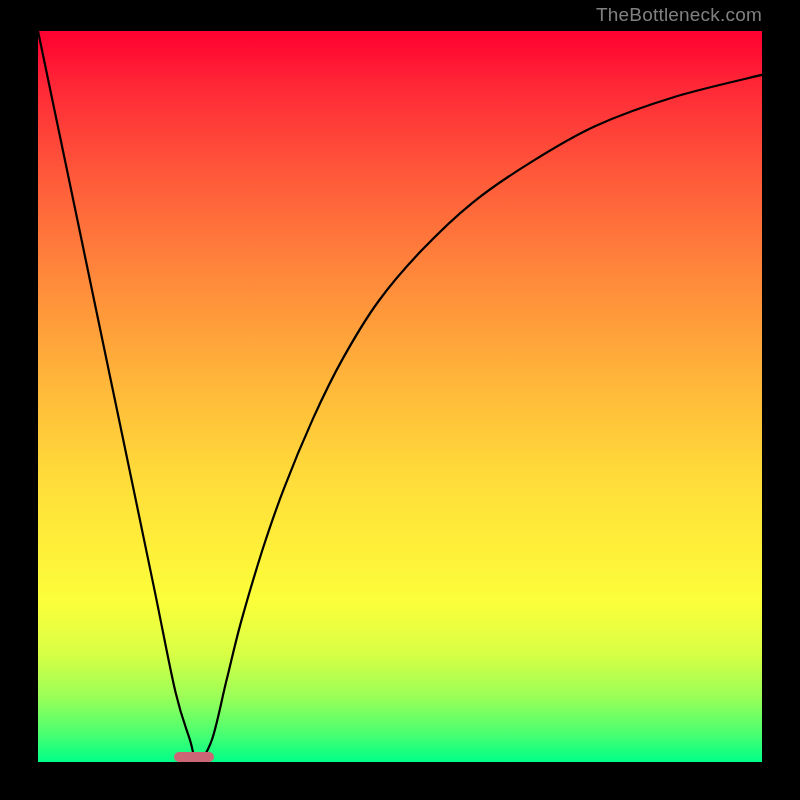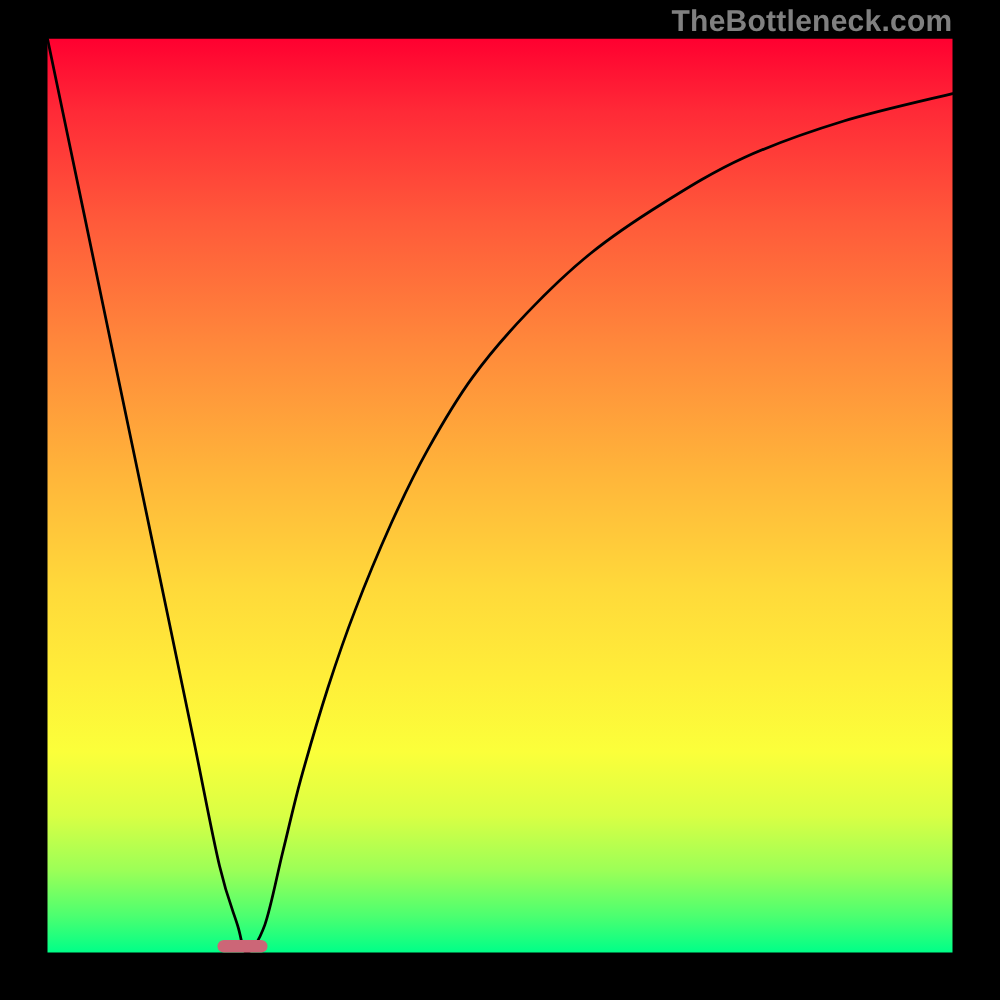--- a/index.html
+++ b/index.html
@@ -38,22 +38,22 @@
       #9cff57 91%,
       #4cff70 96%,
       #00ff88 100%
     );
   }
   .watermark {
     position: absolute;
     top: 4px;
     right: 38px;
     color: #808080;
-    font-size: 24px;
-    font-weight: 700;
+    font-size: 19px;
+    font-weight: 400;
     letter-spacing: 0.2px;
   }
   svg.curve {
     position: absolute;
     left: 0;
     top: 0;
     width: 724px;
     height: 731px;
     overflow: visible;
   }

